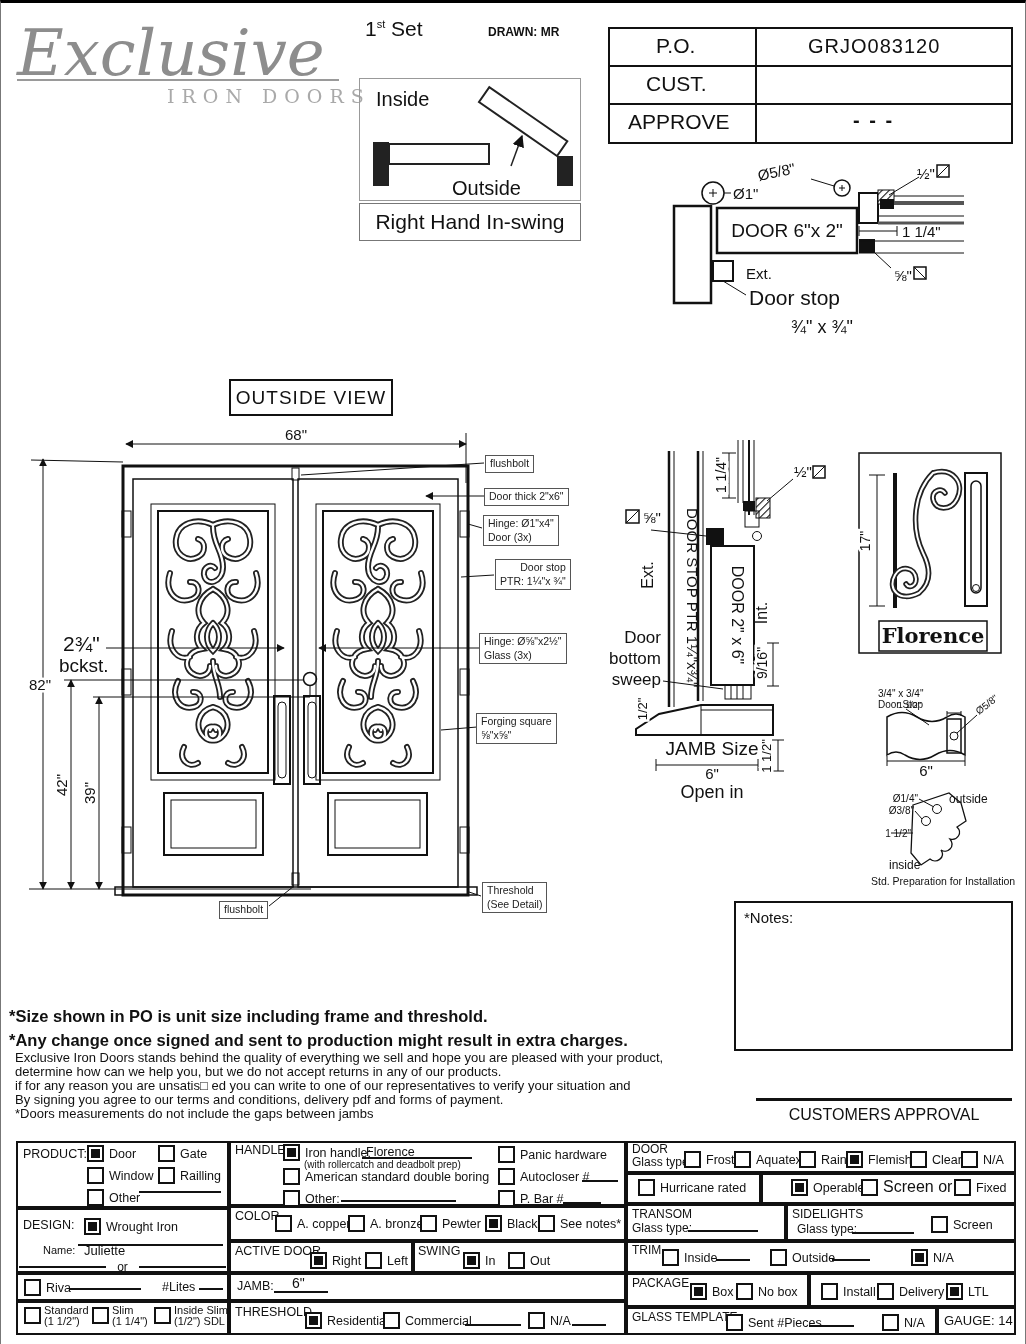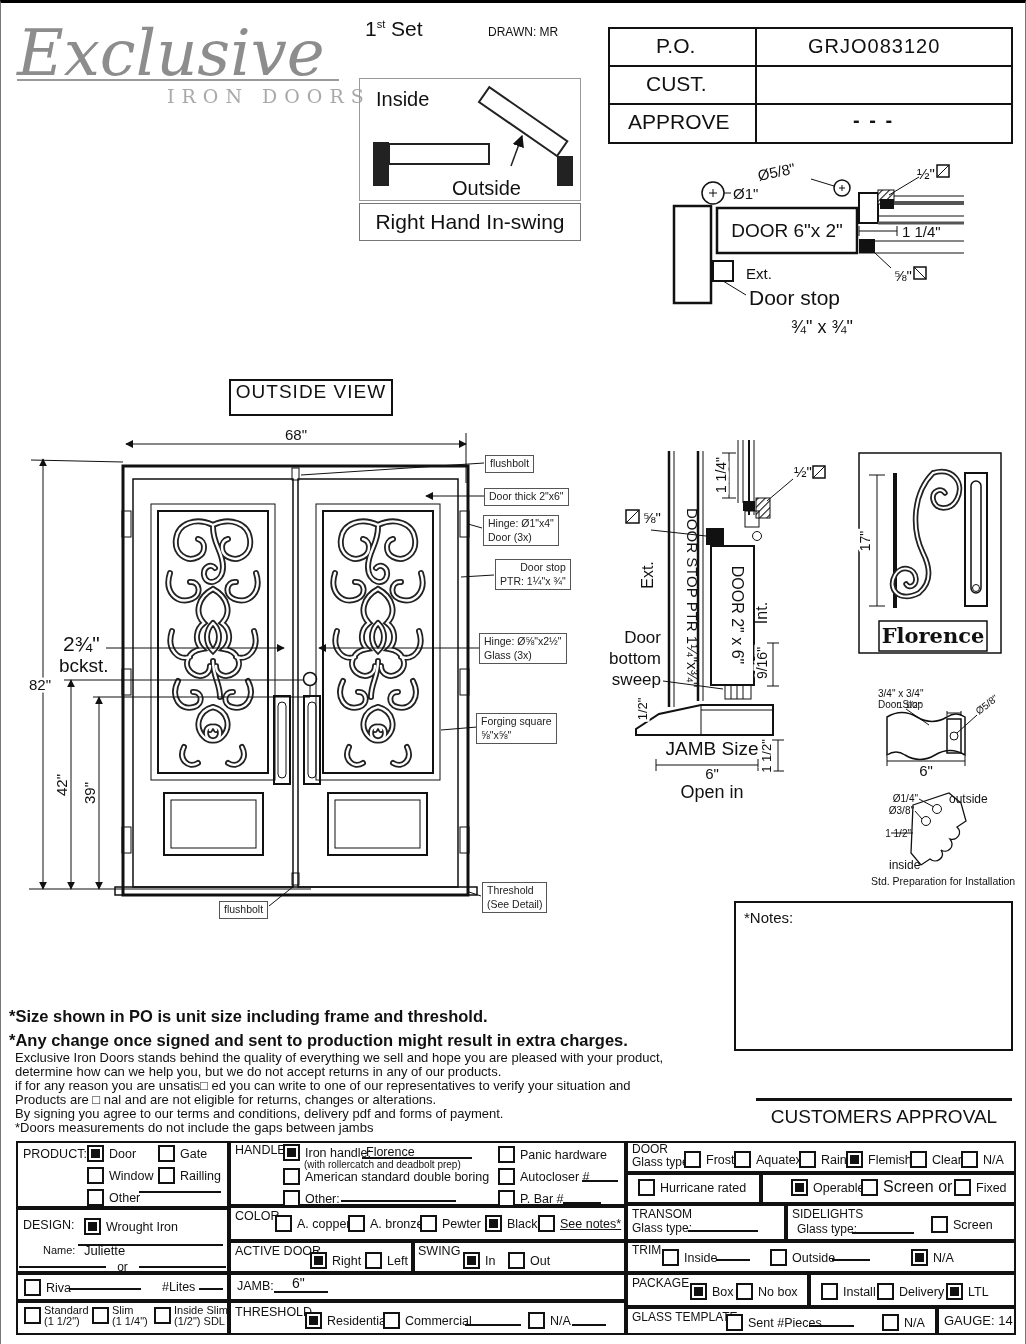--- a/index.html
+++ b/index.html
@@ -43,21 +43,21 @@
 <div class="t" style="left:16px;top:18px;width:330px">
   <div style="font-family:'DejaVu Serif',serif;font-style:italic;font-size:64px;color:#8d8d8d;line-height:1">Exclusive</div>
   <div style="margin-top:-6px;width:322px;height:2px;background:#9a9a9a"></div>
   <div style="font-family:'DejaVu Serif',serif;font-size:19px;letter-spacing:7px;color:#a9a9a9;margin:4px 0 0 150px">IRON DOORS</div>
 </div>
 
 <div class="t" style="left:364px;top:14px;font-size:21px">
   <span>1</span><sup style="font-size:11px">st</sup>
   <span>Set</span>
 </div>
-<div class="t" style="left:487px;top:22px;font-size:12px;font-weight:normal">DRAWN: MR</div>
+<div class="t" style="left:487px;top:22px;font-size:12px;font-weight:bold">DRAWN: MR</div>
 
 <div class="t" style="left:358px;top:75px;width:220px;height:121px;border:1px solid #999"></div>
 <svg style="left:358px;top:75px" width="220" height="121" viewBox="0 0 220 121">
   <text x="17" y="28" font-size="20">Inside</text>
   <rect x="14" y="64" width="16" height="44" fill="#222"></rect>
   <rect x="30" y="66" width="100" height="20" fill="#fff" stroke="#222" stroke-width="2"></rect>
   <polygon points="198,78 120,24 130.3,9.2 208.3,63.2" fill="#fff" stroke="#222" stroke-width="2"></polygon>
   <rect x="198" y="78" width="16" height="30" fill="#222"></rect>
   <line x1="152" y1="88" x2="163" y2="58" stroke="#222" stroke-width="1.5" marker-end="url(#ar)"></line>
   <text x="93" y="117" font-size="20">Outside</text>
@@ -119,21 +119,21 @@
     <rect x="913" y="264" width="12" height="12" class="ln" stroke-width="1.5"></rect>
     <line x1="913" y1="264" x2="925" y2="276" class="ln"></line>
   </g>
   <rect x="712" y="258" width="20" height="20" class="ln" stroke-width="2" fill="#fff"></rect>
   <line x1="722" y1="278" x2="745" y2="292" class="ln"></line>
   <text x="745" y="276" font-size="15">Ext.</text>
   <text x="748" y="302" font-size="21">Door stop</text>
   <text x="790" y="330" font-size="18">¾" x ¾"</text>
 </svg>
 
-<div class="t" style="left:228px;top:376px;width:160px;height:33px;border:2px solid #111;display:flex;justify-content:center">
+<div class="t" style="left:228px;top:376px;width:160px;height:33px;border:2px solid #111;display:flex;align-items:center;justify-content:center">
   <span style="font-size:19px;letter-spacing:1px">OUTSIDE VIEW</span>
 </div>
 
 <svg style="left:0;top:408px" width="600" height="545" viewBox="0 408 600 545">
 
   <line x1="125" y1="441" x2="465" y2="441" class="ln" marker-start="url(#ar)" marker-end="url(#ar)"></line>
   <line x1="465" y1="430" x2="465" y2="480" class="ln"></line>
   <line x1="30" y1="457" x2="122" y2="459" class="ln"></line>
   <text x="295" y="437" font-size="15" text-anchor="middle" class="halo">68"</text>
 
@@ -357,27 +357,26 @@
 <div class="cell" style="left:733px;top:898px;width:279px;height:150px">
   <div style="font-size:15px;margin:6px 0 0 8px;font-weight:500">*Notes:</div>
 </div>
 
 <div class="t" style="left:8px;top:1004px;font-size:16.5px;font-weight:bold">*Size shown in PO is unit size including frame and threshold.</div>
 <div class="t" style="left:8px;top:1028px;font-size:16.5px;font-weight:bold">*Any change once signed and sent to production might result in extra charges.</div>
 <div class="t" style="left:14px;top:1048px;font-size:13px;line-height:14px">
   <div>Exclusive Iron Doors stands behind the quality of everything we sell and hope you are pleased with your product,</div>
   <div>determine how can we help you, but we do not accept returns in any of our products.</div>
   <div>if for any reason you are unsatis□ ed you can write to one of our representatives to verify your situation and</div>
-  <div>Products are □ nal and are not eligible for returns, changes or alterations.</div>
   <div>By signing you agree to our terms and conditions, delivery pdf and forms of payment.</div>
   <div>*Doors measurements do not include the gaps between jambs</div>
 </div>
 
 <div class="t" style="left:755px;top:1095px;width:256px;border-top:3px solid #111;text-align:center;padding-top:5px">
-  <span style="font-size:19px">CUSTOMERS APPROVAL</span>
+  <span style="font-size:16px">CUSTOMERS APPROVAL</span>
 </div>
 
 <div class="t" style="left:15px;top:1138px;width:1000px;height:194px">
 
   <div class="cell" style="left:0;top:0;width:213px;height:67px"></div>
   <div class="t" style="left:7px;top:6px;font-size:12.5px">PRODUCT:</div>
   <span class="t row" style="left:71px;top:4px">
         <span class="cb checked"></span>
         <span class="cl">Door</span>
       </span>
@@ -490,21 +489,21 @@
   <span class="t row" style="left:404px;top:74px">
         <span class="cb"></span>
         <span class="cl">Pewter</span>
       </span>
   <span class="t row" style="left:469px;top:74px">
         <span class="cb checked"></span>
         <span class="cl">Black</span>
       </span>
   <span class="t row" style="left:522px;top:74px">
         <span class="cb"></span>
-        <span class="cl" style="text-decoration:underline">See notes*</span>
+        <span class="cl" style="">See notes*</span>
       </span>
 
   <div class="cell" style="left:213px;top:100px;width:184px;height:32px"></div>
   <div class="t" style="left:219px;top:103px;font-size:12.5px">ACTIVE DOOR</div>
   <span class="t row" style="left:294px;top:111px">
         <span class="cb checked"></span>
         <span class="cl">Right</span>
       </span>
   <span class="t row" style="left:349px;top:111px">
         <span class="cb"></span>

